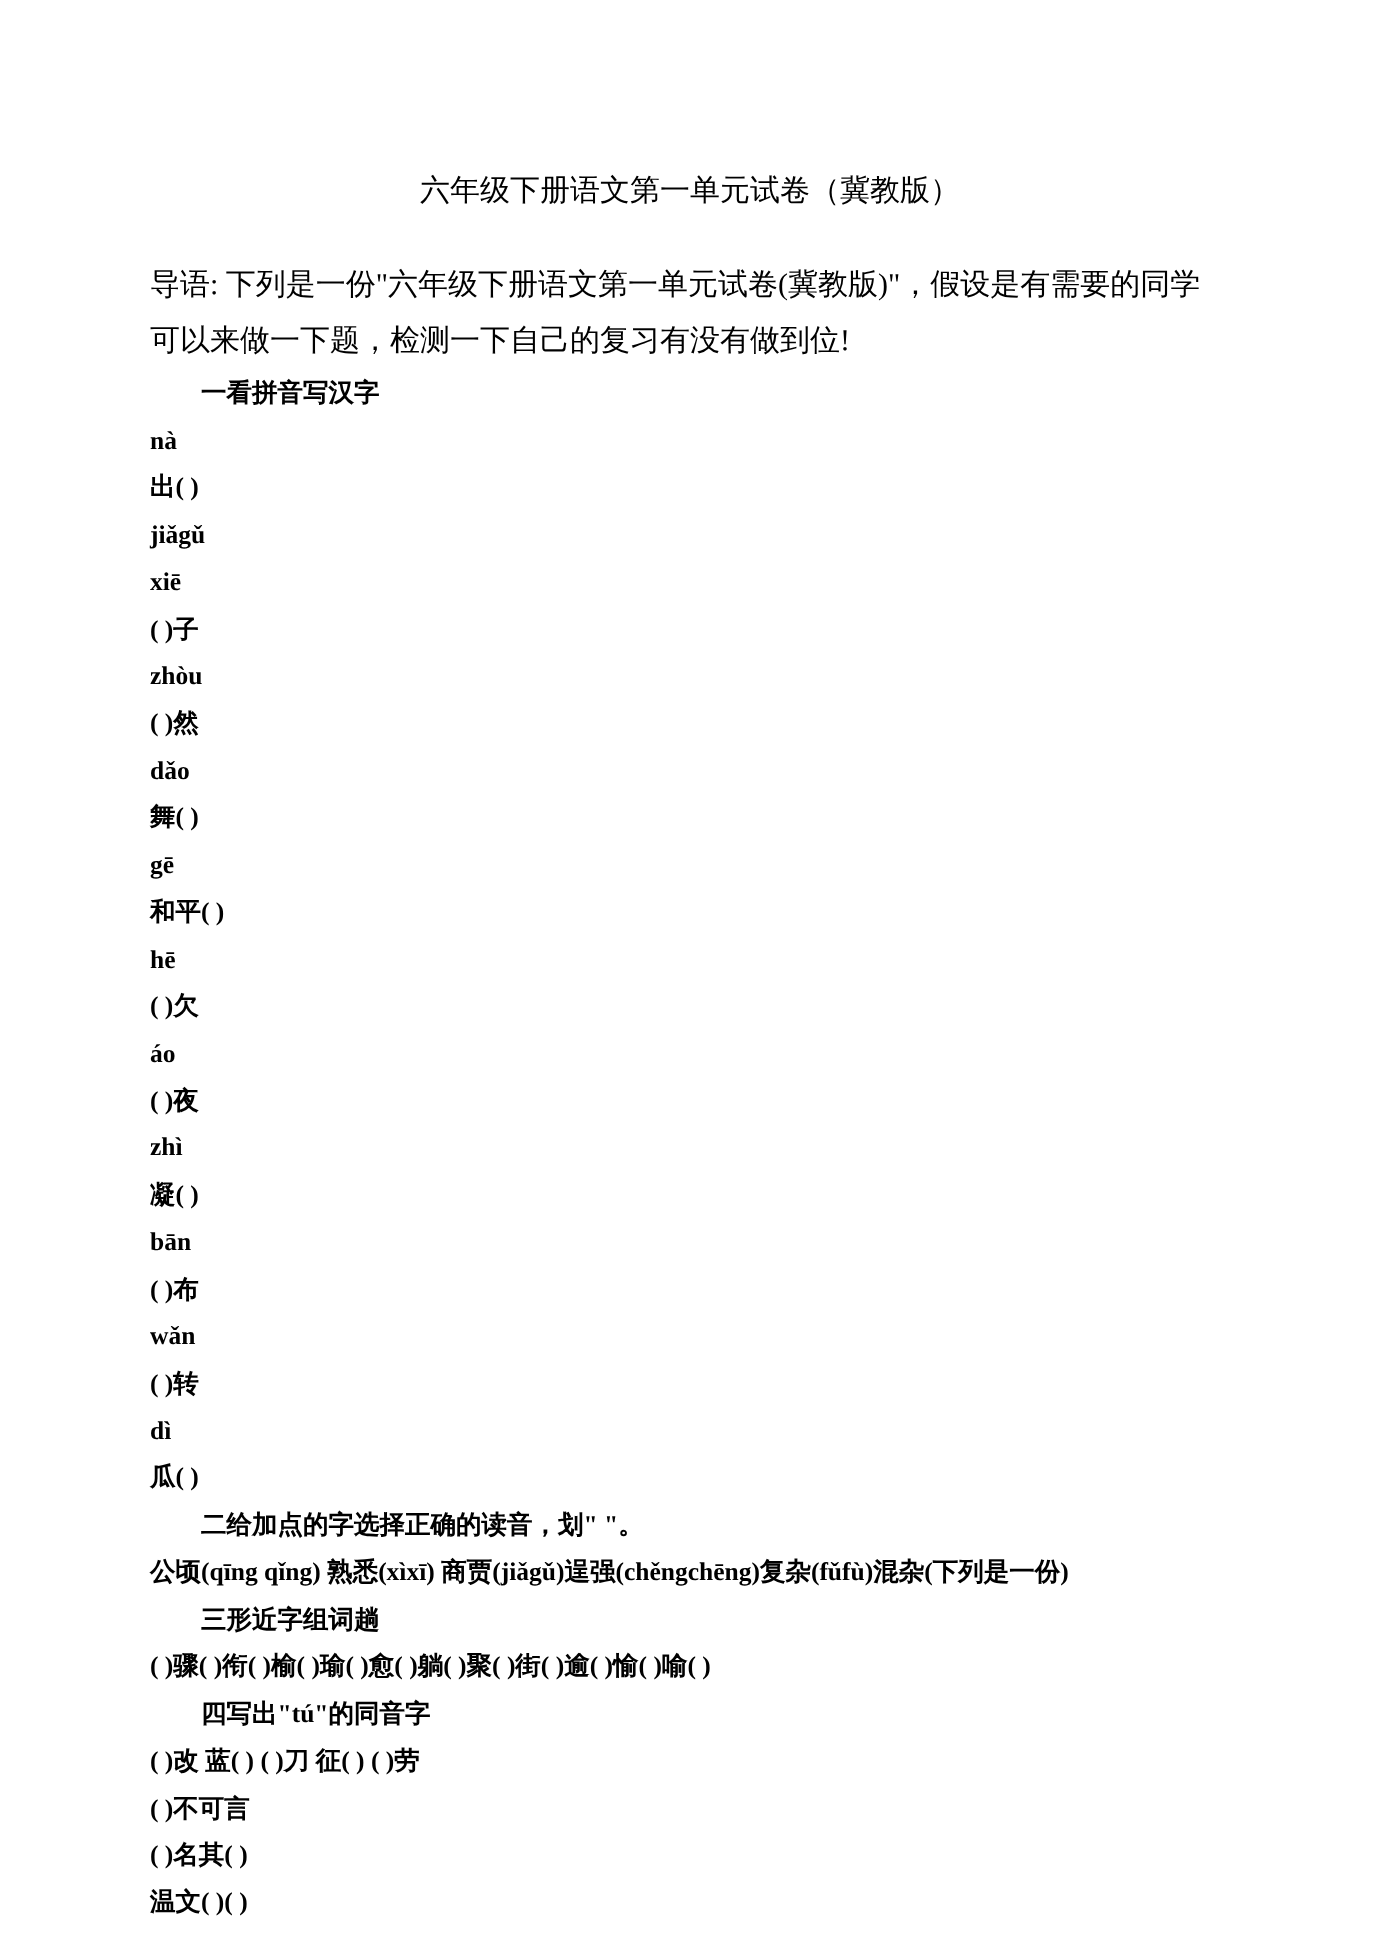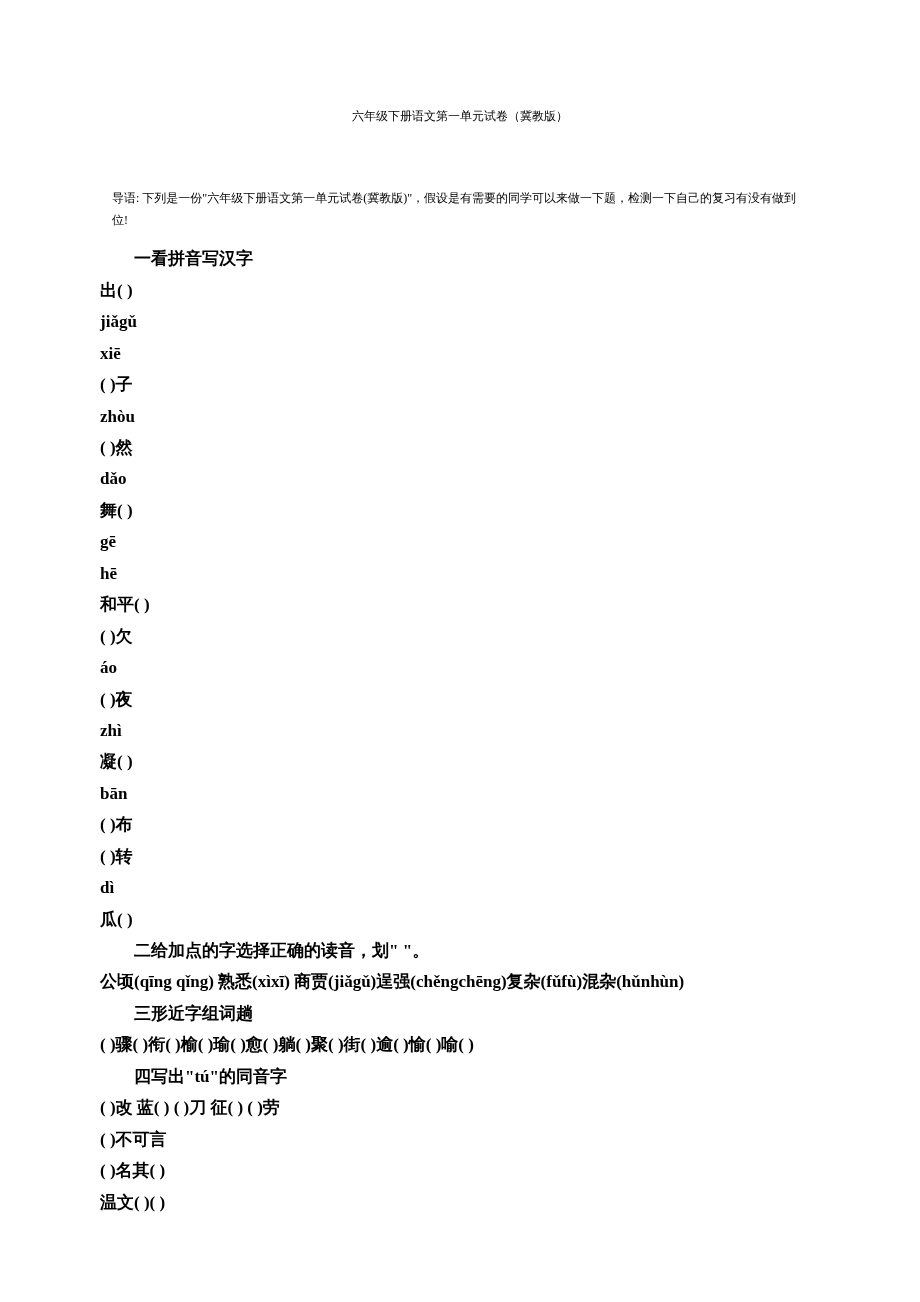--- a/index.html
+++ b/index.html
@@ -9,75 +9,77 @@
     font-family: "SimSun", "宋体", serif;
     width: 920px;
   }
   .page {
     padding: 100px 100px 60px 100px;
     box-sizing: border-box;
     width: 920px;
   }
   .title {
     text-align: center;
-    font-size: 12px;
-    margin-bottom: 62px;
+    font-size: 20px;
+    margin-bottom: 32px;
     font-weight: normal;
   }
   .para {
     font-size: 17px;
     line-height: 1.85;
     margin: 0;
     text-align: left;
     font-weight: bold;
   }
   .intro {
-    font-size: 12px;
+    font-size: 20px;
     line-height: 1.85;
-    margin: 12px;
+    margin: 0;
   }
   .indent {
     text-indent: 2em;
   }
 </style>
 </head>
 <body>
 
 <div class="page">
 
   <h1 class="title">六年级下册语文第一单元试卷（冀教版）</h1>
 
   <p class="intro">导语: 下列是一份"六年级下册语文第一单元试卷(冀教版)"，假设是有需要的同学可以来做一下题，检测一下自己的复习有没有做到位!</p>
 
   <p class="para indent">一看拼音写汉字</p>
 
+  <p class="para">nà</p>
   <p class="para">出( )</p>
   <p class="para">jiǎgǔ</p>
   <p class="para">xiē</p>
   <p class="para">( )子</p>
   <p class="para">zhòu</p>
   <p class="para">( )然</p>
   <p class="para">dǎo</p>
   <p class="para">舞( )</p>
   <p class="para">gē</p>
+  <p class="para">和平( )</p>
   <p class="para">hē</p>
-  <p class="para">和平( )</p>
   <p class="para">( )欠</p>
   <p class="para">áo</p>
   <p class="para">( )夜</p>
   <p class="para">zhì</p>
   <p class="para">凝( )</p>
   <p class="para">bān</p>
   <p class="para">( )布</p>
+  <p class="para">wǎn</p>
   <p class="para">( )转</p>
   <p class="para">dì</p>
   <p class="para">瓜( )</p>
 
   <p class="para indent">二给加点的字选择正确的读音，划"  "。</p>
-  <p class="para">公顷(qīng qǐng)  熟悉(xìxī)  商贾(jiǎgǔ)逞强(chěngchēng)复杂(fǔfù)混杂(hǔnhùn)</p>
+  <p class="para">公顷(qīng qǐng)  熟悉(xìxī)  商贾(jiǎgǔ)逞强(chěngchēng)复杂(fǔfù)混杂(下列是一份)</p>
 
   <p class="para indent">三形近字组词趟</p>
   <p class="para">( )骤( )衔( )榆( )瑜( )愈( )躺( )聚( )街( )逾( )愉( )喻( )</p>
 
   <p class="para indent">四写出"tú"的同音字</p>
   <p class="para">( )改  蓝( ) ( )刀  征( ) ( )劳</p>
 
   <p class="para">( )不可言</p>
   <p class="para">( )名其( )</p>
   <p class="para">温文( )( )</p>

